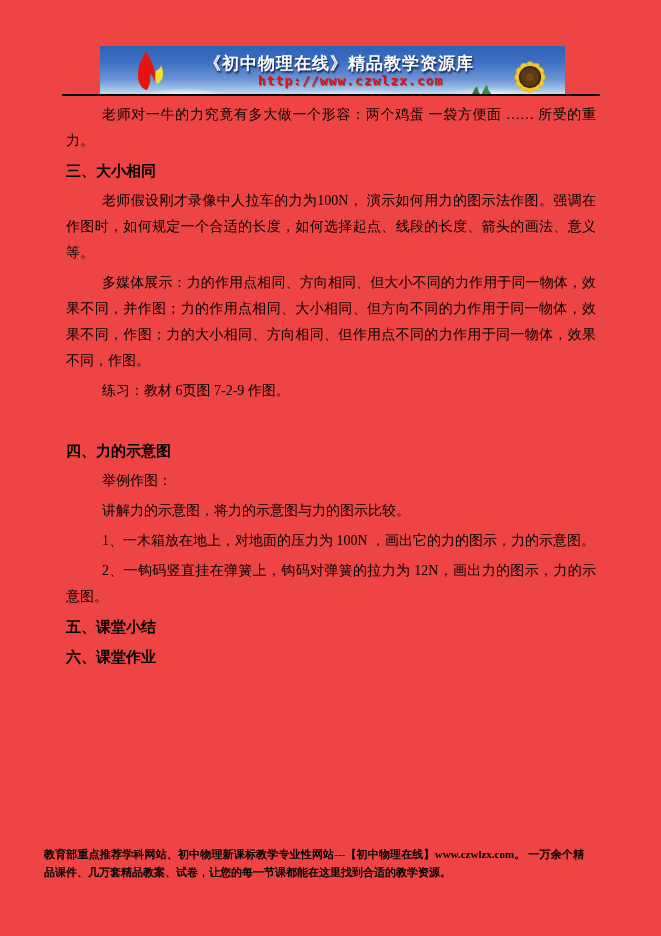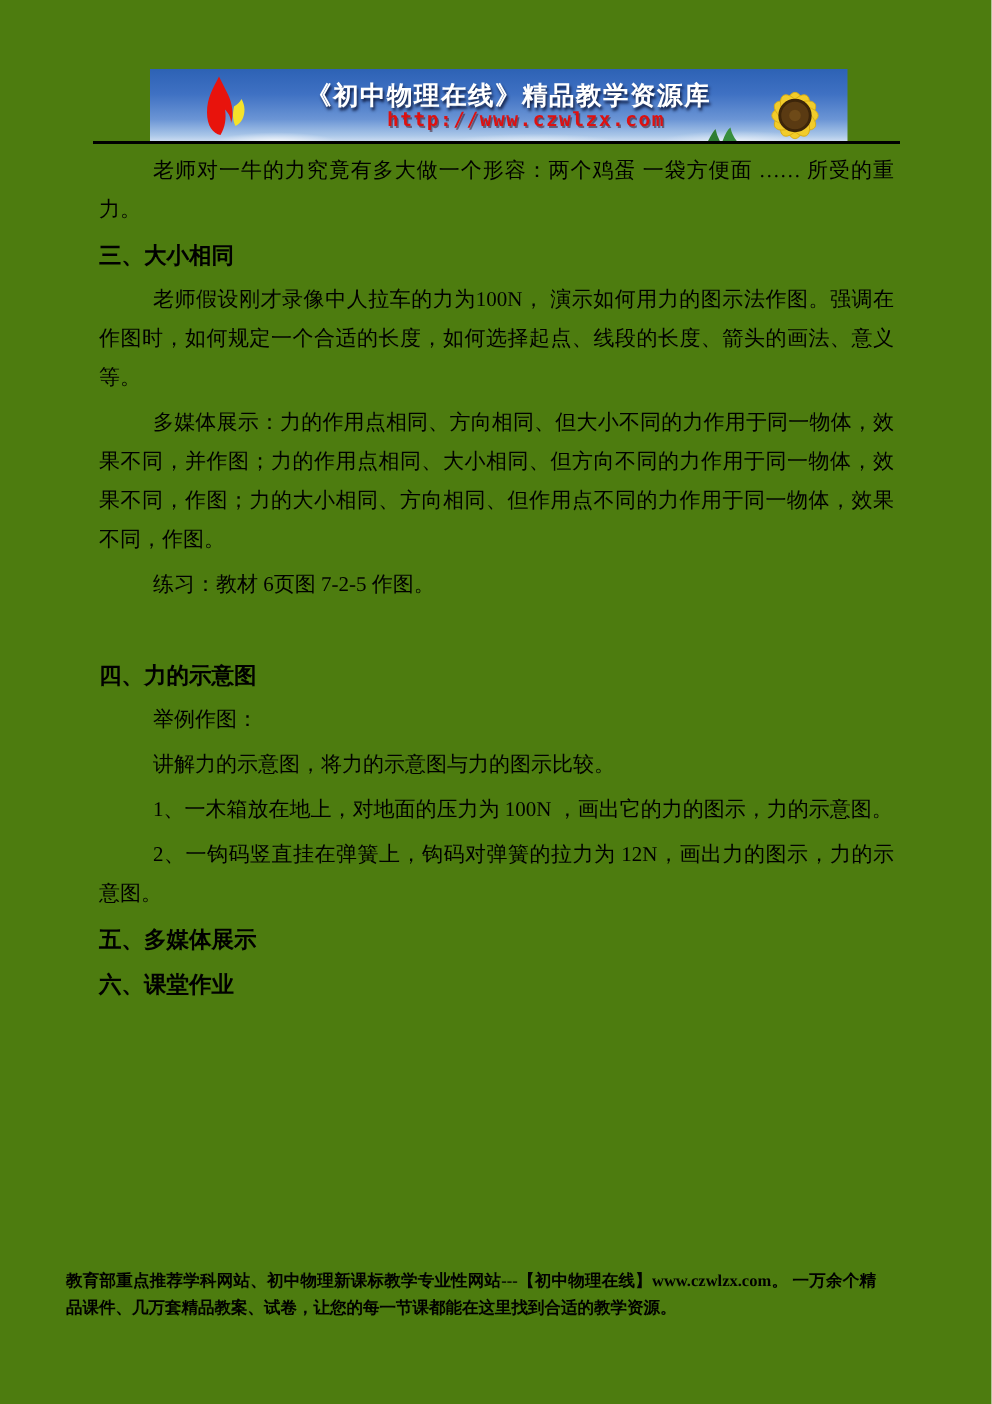--- a/index.html
+++ b/index.html
@@ -1,19 +1,19 @@
 <!DOCTYPE html>
 <html><head>
 <meta charset="utf-8">
 <style>
   html,body{margin:0;padding:0;background:#ffffff;}
   .page{
     position:relative;
     width:661px;height:936px;
-    background:#4d7c0f;
+    background:#ef4444;
     font-family:"Liberation Serif","DejaVu Serif",serif;
     color:#000;
     overflow:hidden;
     text-decoration:underline;
   }
   
   .banner{
     position:absolute;left:100px;top:46px;width:465px;height:48px;
     background:linear-gradient(180deg,#2d62b5 0%,#3f71c3 35%,#6b95d5 70%,#a9c6e8 92%,#cbdcf1 100%);
     overflow:hidden;
@@ -91,26 +91,26 @@
     </svg>
   </div>
 
   <div class="rule"></div>
 
   <div class="content">
     <p class="para">老师对一牛的力究竟有多大做一个形容：两个鸡蛋 一袋方便面 …… 所受的重力。</p>
     <p class="heading">三、大小相同</p>
     <p class="para">老师假设刚才录像中人拉车的力为100N， 演示如何用力的图示法作图。强调在作图时，如何规定一个合适的长度，如何选择起点、线段的长度、箭头的画法、意义等。</p>
     <p class="para">多媒体展示：力的作用点相同、方向相同、但大小不同的力作用于同一物体，效果不同，并作图；力的作用点相同、大小相同、但方向不同的力作用于同一物体，效果不同，作图；力的大小相同、方向相同、但作用点不同的力作用于同一物体，效果不同，作图。</p>
-    <p class="para">练习：教材 6页图 7-2-5 作图。</p>
+    <p class="para">练习：教材 6页图 7-2-9 作图。</p>
     <div class="spacer"></div>
     <p class="heading">四、力的示意图</p>
     <p class="para">举例作图：</p>
     <p class="para">讲解力的示意图，将力的示意图与力的图示比较。</p>
     <p class="para">1、一木箱放在地上，对地面的压力为 100N ，画出它的力的图示，力的示意图。</p>
     <p class="para">2、一钩码竖直挂在弹簧上，钩码对弹簧的拉力为 12N，画出力的图示，力的示意图。</p>
-    <p class="heading">五、多媒体展示</p>
+    <p class="heading">五、课堂小结</p>
     <p class="heading">六、课堂作业</p>
   </div>
 
   <div class="footer">教育部重点推荐学科网站、初中物理新课标教学专业性网站---【初中物理在线】www.czwlzx.com。 一万余个精品课件、几万套精品教案、试卷，让您的每一节课都能在这里找到合适的教学资源。</div>
 
 </div>
 
 </body></html>

